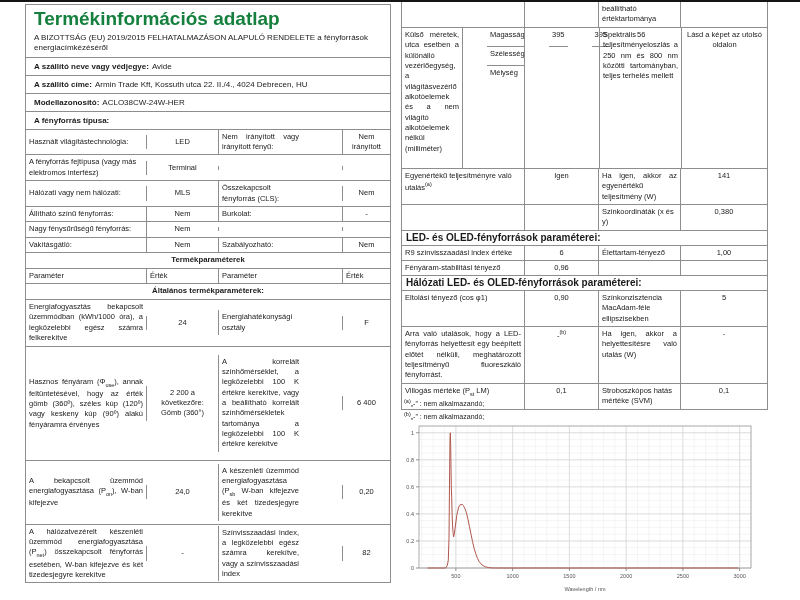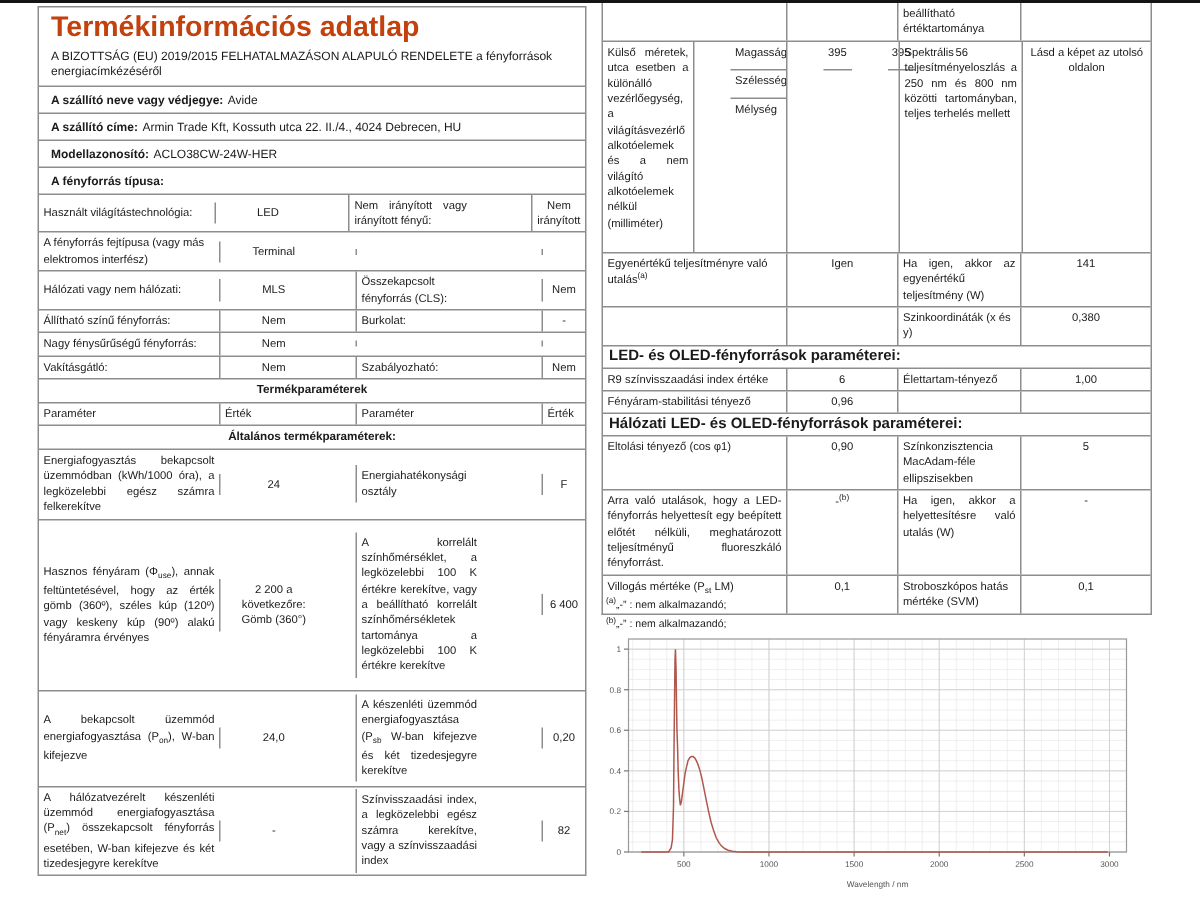--- a/index.html
+++ b/index.html
@@ -4,30 +4,30 @@
 <style>
   html,body{margin:0;padding:0;background:#fff;}
   .page{position:relative;width:800px;height:600px;background:#ffffff;overflow:hidden;
         font-family:"Liberation Sans",sans-serif;color:#1a1a1a;}
   .topbar{position:absolute;top:0;left:0;width:800px;height:2px;background:#141414;}
 
   
   .ltable{position:absolute;left:25px;top:4px;width:366px;border:1px solid #8d8d8d;
           font-size:7.5px;line-height:1.38;box-sizing:border-box;background:#fff;}
   .lhead{padding:4px 8px 3px 8px;}
-  .lhead h1{margin:0 0 3px 0;font-size:19px;line-height:1.1;color:#c2410c;font-weight:bold;letter-spacing:0;}
+  .lhead h1{margin:0 0 3px 0;font-size:19px;line-height:1.1;color:#15803d;font-weight:bold;letter-spacing:0;}
   .lhead p{margin:0;font-size:8px;line-height:1.3;}
   .inforow{border-top:1px solid #8d8d8d;padding:3px 8px;font-size:8px;}
   .inforow b{margin-right:3px;}
   .lrow{display:flex;border-top:1px solid #8d8d8d;align-items:center;}
   .lrow>div{box-sizing:border-box;padding:2px 3px;}
   .lrow>div+div{border-left:1px solid #8d8d8d;}
   .lc0{width:120px;}
   .lc1{width:72px;text-align:center;}
-  .lc2{width:84px;margin-left:19px;}
+  .lc2{width:84px;}
   .lc3{flex:1;text-align:center;margin-left:40px;}
   .just{text-align:justify;}
   .sect{border-top:1px solid #8d8d8d;text-align:center;font-weight:bold;padding:2px 3px;font-size:7.8px;}
   sub{font-size:5.5px;}
   sup{font-size:5.5px;}
 
   
   .rtable{position:absolute;left:401px;top:2px;width:367px;border-left:1px solid #8d8d8d;
           border-right:1px solid #8d8d8d;border-bottom:1px solid #8d8d8d;
           font-size:7.5px;line-height:1.38;box-sizing:border-box;background:#fff;}

